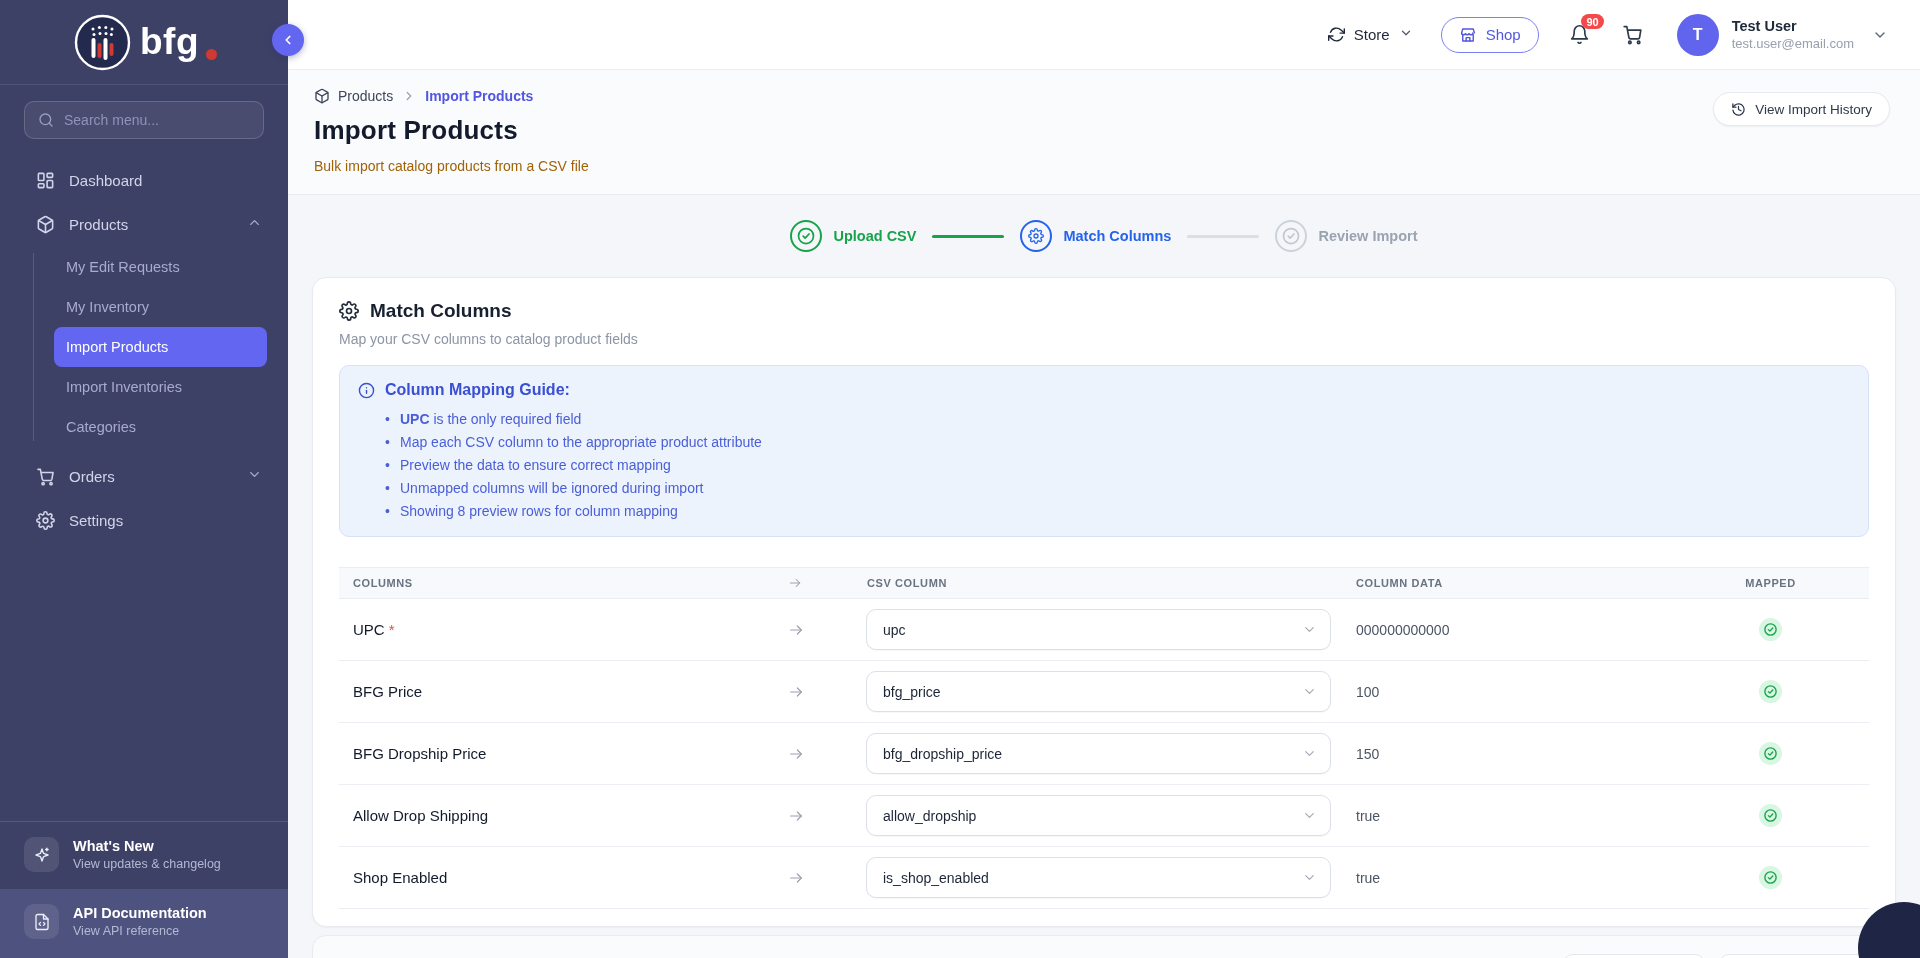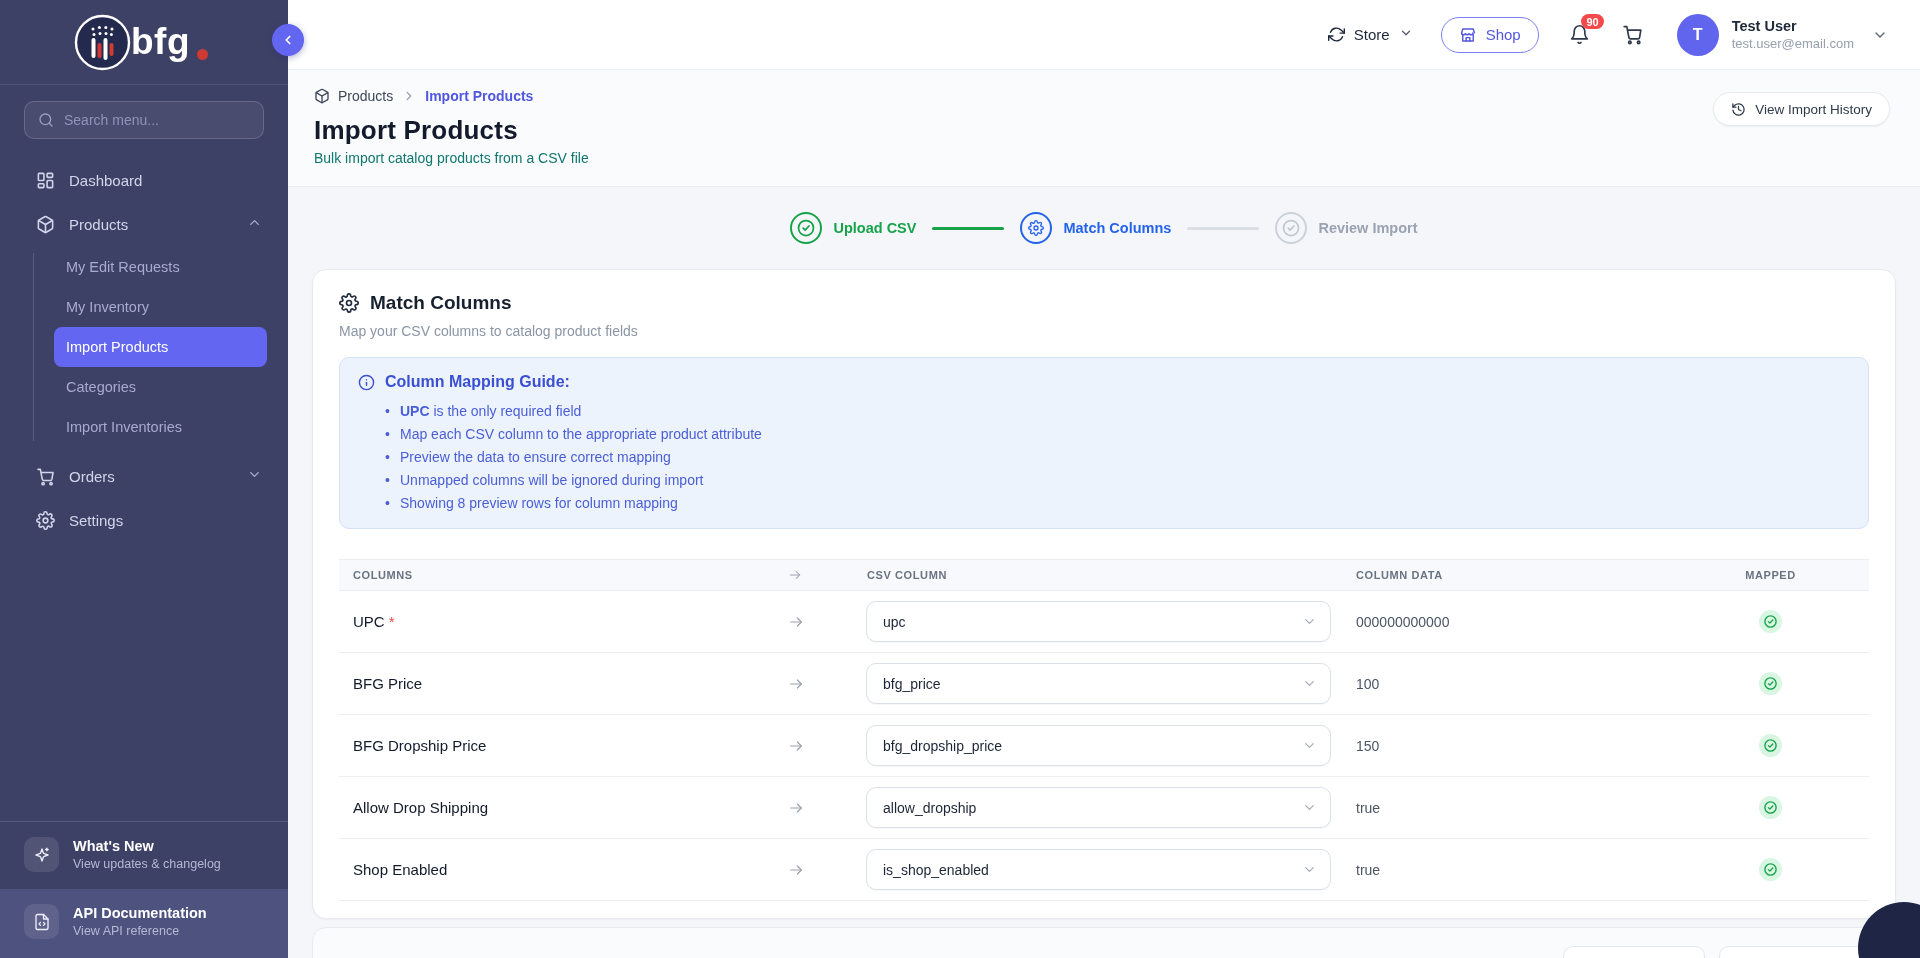--- a/index.html
+++ b/index.html
@@ -3,21 +3,21 @@
 <meta charset="utf-8">
 <style>
   * { box-sizing: border-box; margin: 0; padding: 0; }
   html,body { width:1920px; height:958px; overflow:hidden; }
   body { font-family:"Liberation Sans", sans-serif; background:#f5f6f9; color:#1c2433; }
   .app { display:flex; width:100%; height:100%; }
 
   
   .sidebar { position:relative; width:288px; flex:0 0 288px; background:#3e4166; display:flex; flex-direction:column; color:#ccd0e6; }
   .logo-row { height:85px; display:flex; align-items:center; padding-left:74px; border-bottom:1px solid rgba(255,255,255,.10); }
-  .logo-text { font-size:37px; font-weight:700; color:#fff; letter-spacing:.5px; }
+  .logo-text { font-size:37px; font-weight:700; color:#fff; margin-left:9px; letter-spacing:.5px; }
   .logo-dot { width:11px; height:11px; border-radius:50%; background:#cf3a33; margin-left:7px; margin-top:24px; }
   .collapse-btn { position:absolute; top:24px; left:272px; width:32px; height:32px; border-radius:50%; background:#6366f1; border:none; color:#fff; display:flex; align-items:center; justify-content:center; cursor:pointer; z-index:6; box-shadow:0 2px 6px rgba(40,45,120,.35); }
   .search-box { margin:16px 24px 8px; height:38px; display:flex; align-items:center; gap:10px; border:1px solid rgba(255,255,255,.17); background:rgba(255,255,255,.06); border-radius:10px; padding:0 13px; }
   .search-box svg { flex:0 0 auto; color:#9a9ec2; }
   .search-box input { background:transparent; border:none; outline:none; width:100%; font-size:14px; color:#7dd3fc; font-family:"Liberation Sans",sans-serif; }
   .search-box input::placeholder { color:#8f93b9; }
   .sb-nav { padding:12px 14px 0; }
   .nav-item { display:flex; align-items:center; gap:14px; height:42px; padding:0 12px 0 22px; border-radius:8px; font-size:15px; color:#d2d5e9; cursor:pointer; margin-bottom:2px; }
   .nav-item .chev { margin-left:auto; color:#a9aecf; }
   .sub-list { position:relative; margin:2px 0 8px; }
@@ -46,21 +46,21 @@
   .user-name { font-size:14.5px; font-weight:700; color:#202a3a; }
   .user-email { font-size:13px; color:#97a0ad; margin-top:2px; }
   .user-chev { margin-left:18px; color:#5b6676; cursor:pointer; display:flex; }
 
   .page-head { background:#fafbfd; border-bottom:1px solid #e9ebf1; padding:18px 30px 20px 26px; position:relative; }
   .breadcrumb { display:flex; align-items:center; gap:9px; font-size:14px; }
   .bc-root { display:flex; align-items:center; gap:8px; color:#3c4658; font-weight:500; cursor:pointer; }
   .bc-sep { color:#9aa4b2; display:flex; }
   .bc-current { color:#5156e0; font-weight:600; cursor:pointer; }
   .page-title { margin-top:11px; font-size:26px; font-weight:800; color:#121a2b; letter-spacing:.2px; }
-  .page-sub { margin-top:4px; font-size:14px; color:#0f766e; }
+  .page-sub { margin-top:12px; font-size:14px; color:#a16207; }
   .history-btn { position:absolute; right:30px; top:22px; height:34px; padding:0 17px; border-radius:17px; background:#fff; border:1px solid #e7eaef; box-shadow:0 1px 2px rgba(16,24,40,.06); display:flex; align-items:center; gap:9px; font-size:13.5px; font-weight:500; color:#2e3949; cursor:pointer; font-family:"Liberation Sans",sans-serif; }
 
   .content { flex:1; padding:0 24px; overflow:hidden; background:#f5f6f9; }
   .stepper { height:82px; display:flex; align-items:center; justify-content:center; }
   .step { display:flex; align-items:center; gap:11px; font-size:14.5px; font-weight:600; }
   .step .circ { width:32px; height:32px; border-radius:50%; border:2px solid; display:flex; align-items:center; justify-content:center; }
   .step.complete { color:#17a34a; } .step.complete .circ { border-color:#17a34a; }
   .step.active   { color:#2463eb; } .step.active .circ   { border-color:#2463eb; }
   .step.pending  { color:#9aa3b2; } .step.pending .circ  { border-color:#ccd2db; color:#c2c9d3; }
   .connector { width:72px; height:3px; border-radius:2px; background:#dadfe6; margin:0 16px; }
@@ -169,24 +169,24 @@
         <div class="sub-item">
             <span>My Edit Requests</span>
           </div>
         <div class="sub-item">
             <span>My Inventory</span>
           </div>
         <div class="sub-item active">
             <span>Import Products</span>
           </div>
         <div class="sub-item">
+            <span>Import Inventories</span>
+          </div>
+        <div class="sub-item">
             <span>Categories</span>
-          </div>
-        <div class="sub-item">
-            <span>Import Inventories</span>
           </div>
       </div>
 
       <div class="nav-item">
         <svg width="19" height="19" viewBox="0 0 24 24" fill="none" stroke="currentColor" stroke-width="2" stroke-linecap="round" stroke-linejoin="round">
             <circle cx="9" cy="21" r="1.4"></circle>
             <circle cx="19" cy="21" r="1.4"></circle>
             <path d="M2.5 3h3l2.4 12.4a2 2 0 0 0 2 1.6h8.2a2 2 0 0 0 2-1.6L21.5 7H6.1"></path>
           </svg>
         <span>Orders</span>

